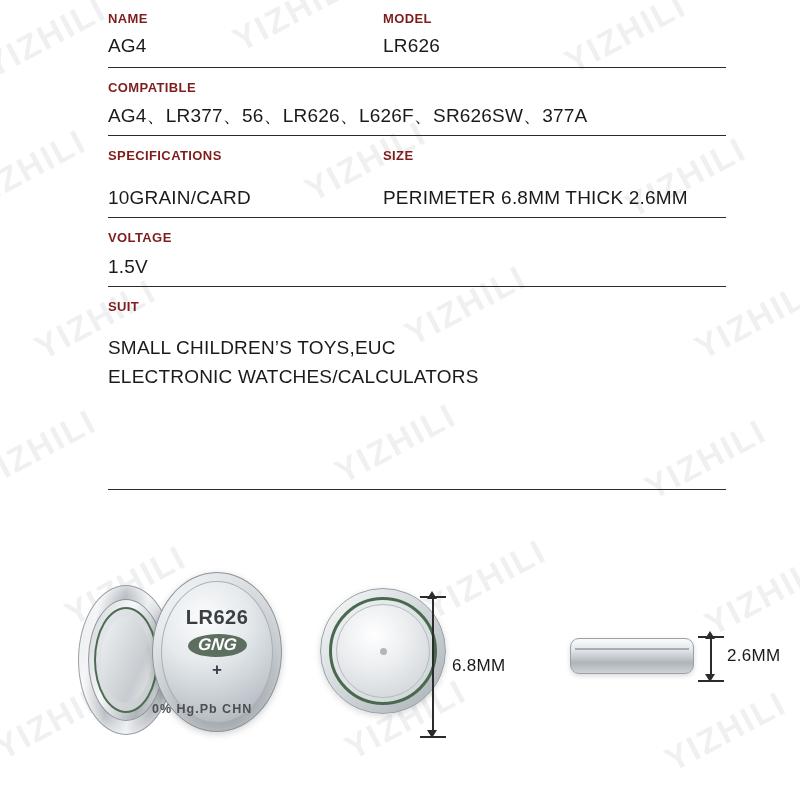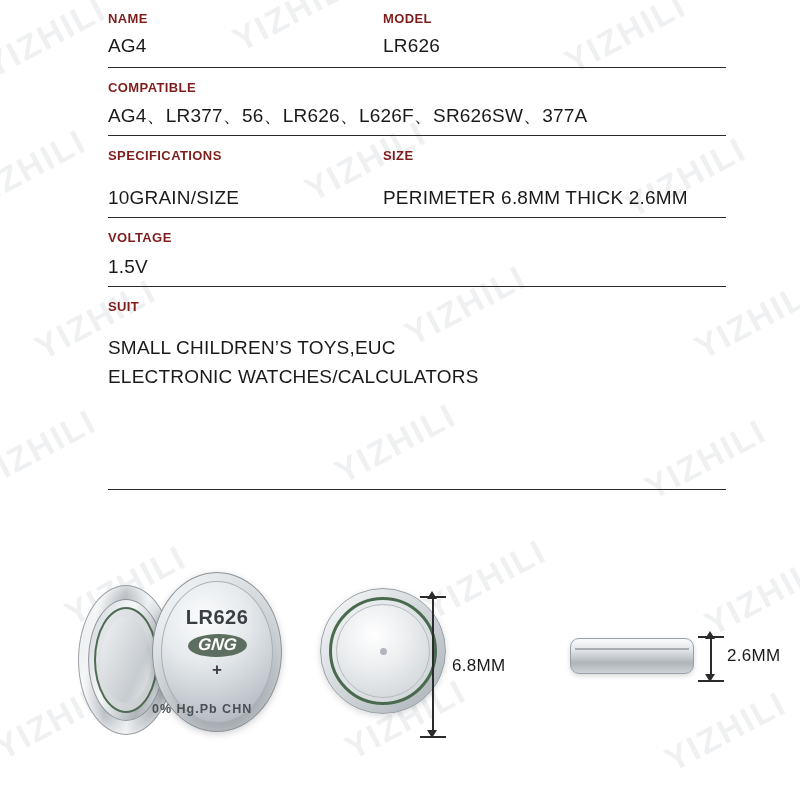--- a/index.html
+++ b/index.html
@@ -325,21 +325,21 @@
   </div>
 
   <div class="row r2">
     <div class="hdr">COMPATIBLE</div>
     <div class="val">AG4、LR377、56、LR626、L626F、SR626SW、377A</div>
   </div>
 
   <div class="row r3 two-col">
     <div class="col-a">
       <div class="hdr">SPECIFICATIONS</div>
-      <div class="val">10GRAIN/SIZE</div>
+      <div class="val">10GRAIN/CARD</div>
     </div>
     <div class="col-b">
       <div class="hdr">SIZE</div>
       <div class="val">PERIMETER 6.8MM THICK 2.6MM</div>
     </div>
   </div>
 
   <div class="row r4">
     <div class="hdr">VOLTAGE</div>
     <div class="val">1.5V</div>

